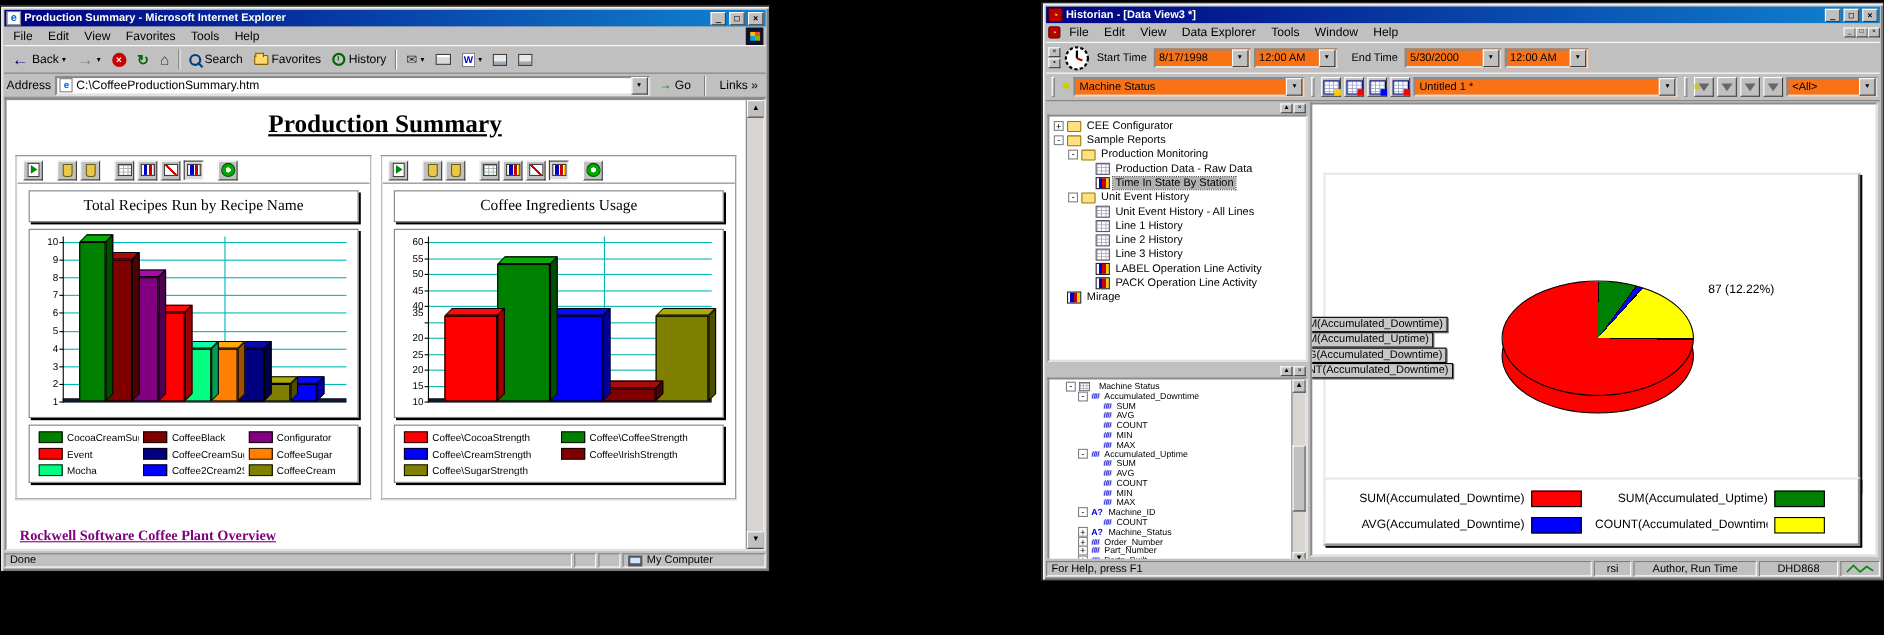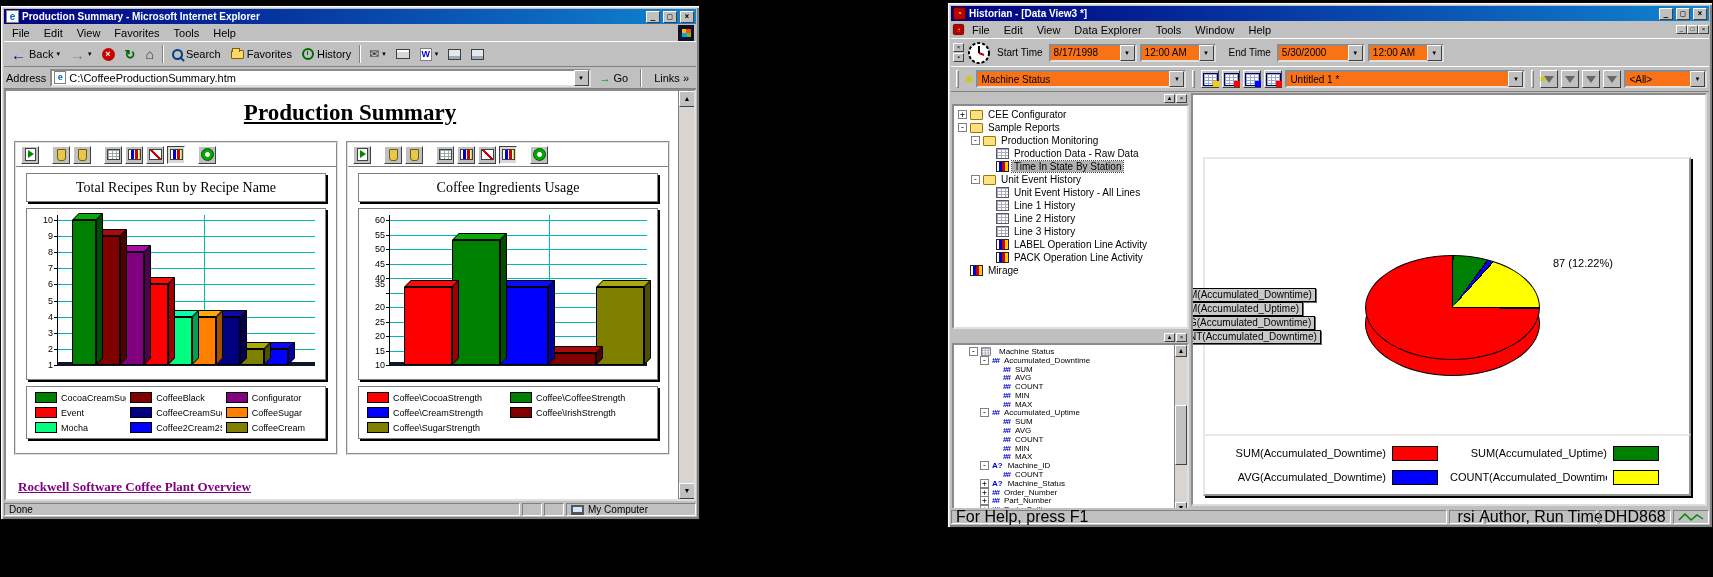--- a/index.html
+++ b/index.html
@@ -120,21 +120,21 @@
 .vbox{position:absolute;background:#fff;border:2px outset #e8e8e8;box-shadow:2px 2px 0 #000}
 #v-title{left:10px;right:14px;top:8px;height:46px;display:flex;align-items:center;justify-content:center;font-family:"Liberation Serif",serif;font-size:16px}
 #v-chart{left:10px;right:14px;top:62px;height:290px}
 #v-legend{left:10px;right:14px;bottom:8px;height:62px;display:grid;grid-template-columns:1fr 52px 1fr 52px;align-items:center;gap:6px 6px;padding:8px 24px;font-size:11px}
 .pleg-t{text-align:right;white-space:nowrap;overflow:hidden}
 .pleg-s{width:46px;height:15px;border:1px solid #000}
 #pie-depth{position:absolute;width:175px;height:105px;border-radius:50%;background:#f00;border:1px solid #000;left:160px;top:112px}
 #pie{position:absolute;width:175px;height:105px;border-radius:50%;border:1px solid #000;left:160px;top:96px}
 #pie-callout{position:absolute;left:348px;top:98px;font-size:11px;white-space:nowrap}
 .ovl{position:absolute;left:-8px;height:14px;background:#c8c8c8;border:1px solid #000;font-size:10px;line-height:12px;padding:0 3px;white-space:nowrap;box-shadow:1px 1px 0 #666}
-#h-sb{height:16px;flex:0 0 auto;display:flex;gap:2px;align-items:stretch;font-size:16px;padding-top:2px}
+#h-sb{height:16px;flex:0 0 auto;display:flex;gap:2px;align-items:stretch;font-size:10px;padding-top:2px}
 .clocksvg{flex:0 0 auto}
 </style>
 </head>
 <body>
 
 <div id="stage">
 
   <div class="win" id="iew">
     <div class="titlebar">
       <span class="ieico">e</span>

